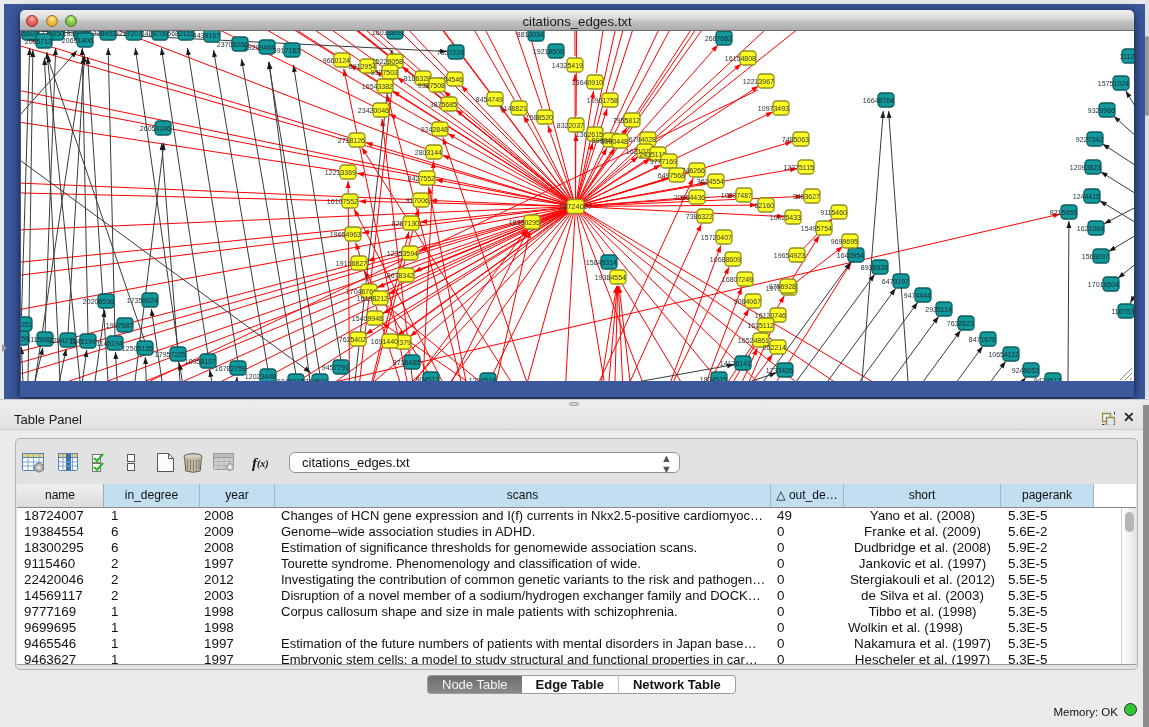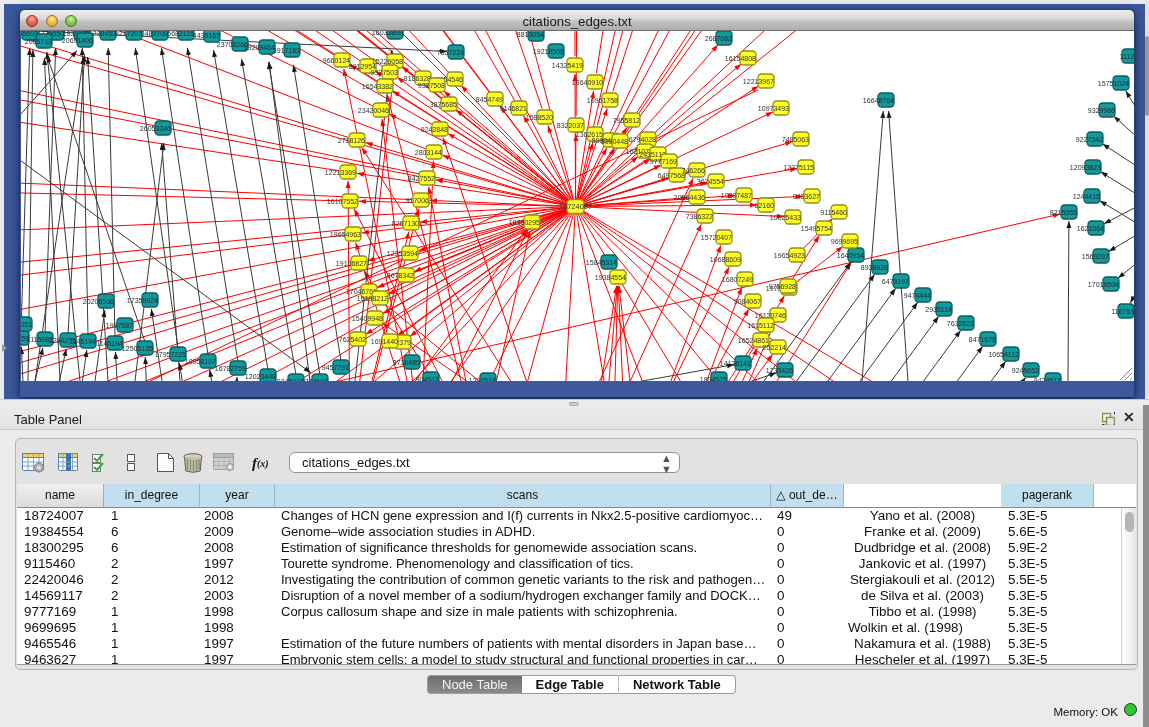--- a/index.html
+++ b/index.html
@@ -807,46 +807,47 @@
 <text x="5" y="14" font-family="Liberation Serif, serif" font-style="italic" font-weight="bold" font-size="10" fill="#111">(x)</text>
       </svg>
       <div id="combo">citations_edges.txt<span class="arr">▲<br>▼</span></div>
       <div id="tbl">
         <div style="position:absolute;left:0;top:23px;width:1119px;height:1px;background:#8a8a8a"></div>
         <div class="hdr sel" style="left:0px;width:87px">name</div>
         <div class="hdr " style="left:87px;width:96px">in_degree</div>
         <div class="hdr " style="left:183px;width:75px">year</div>
         <div class="hdr " style="left:258px;width:496px">scans</div>
         <div class="hdr " style="left:754px;width:73px">△ out_de…</div>
+        <div class="hdr " style="left:827px;width:157px">short</div>
         <div class="hdr " style="left:984px;width:93px">pagerank</div>
         <div class="rowline" style="left:7px;top:24px;width:80px">18724007</div>
         <div class="rowline" style="left:94px;top:24px;width:80px">1</div>
         <div class="rowline" style="left:187px;top:24px;width:60px">2008</div>
         <div class="rowline" style="left:264px;top:24px;width:489px;font-size:13px">Changes of HCN gene expression and I(f) currents in Nkx2.5-positive cardiomyoc…</div>
         <div class="rowline" style="left:760px;top:24px;width:60px">49</div>
         <div class="rowline" style="left:827px;top:24px;width:157px;text-align:center">Yano et al. (2008)</div>
         <div class="rowline" style="left:991px;top:24px;width:80px">5.3E-5</div>
         <div class="rowline" style="left:7px;top:40px;width:80px">19384554</div>
         <div class="rowline" style="left:94px;top:40px;width:80px">6</div>
         <div class="rowline" style="left:187px;top:40px;width:60px">2009</div>
         <div class="rowline" style="left:264px;top:40px;width:489px;font-size:13px">Genome–wide association studies in ADHD.</div>
         <div class="rowline" style="left:760px;top:40px;width:60px">0</div>
         <div class="rowline" style="left:827px;top:40px;width:157px;text-align:center">Franke et al. (2009)</div>
-        <div class="rowline" style="left:991px;top:40px;width:80px">5.6E-5</div>
+        <div class="rowline" style="left:991px;top:40px;width:80px">5.6E-2</div>
         <div class="rowline" style="left:7px;top:56px;width:80px">18300295</div>
         <div class="rowline" style="left:94px;top:56px;width:80px">6</div>
         <div class="rowline" style="left:187px;top:56px;width:60px">2008</div>
         <div class="rowline" style="left:264px;top:56px;width:489px;font-size:13px">Estimation of significance thresholds for genomewide association scans.</div>
         <div class="rowline" style="left:760px;top:56px;width:60px">0</div>
         <div class="rowline" style="left:827px;top:56px;width:157px;text-align:center">Dudbridge et al. (2008)</div>
         <div class="rowline" style="left:991px;top:56px;width:80px">5.9E-2</div>
         <div class="rowline" style="left:7px;top:72px;width:80px">9115460</div>
         <div class="rowline" style="left:94px;top:72px;width:80px">2</div>
         <div class="rowline" style="left:187px;top:72px;width:60px">1997</div>
-        <div class="rowline" style="left:264px;top:72px;width:489px;font-size:13px">Tourette syndrome. Phenomenology and classification of tics.</div>
+        <div class="rowline" style="left:264px;top:72px;width:489px;font-size:13px">Tourette syndrome. Phenomenology and classification of wide.</div>
         <div class="rowline" style="left:760px;top:72px;width:60px">0</div>
         <div class="rowline" style="left:827px;top:72px;width:157px;text-align:center">Jankovic et al. (1997)</div>
         <div class="rowline" style="left:991px;top:72px;width:80px">5.3E-5</div>
         <div class="rowline" style="left:7px;top:88px;width:80px">22420046</div>
         <div class="rowline" style="left:94px;top:88px;width:80px">2</div>
         <div class="rowline" style="left:187px;top:88px;width:60px">2012</div>
         <div class="rowline" style="left:264px;top:88px;width:489px;font-size:13px">Investigating the contribution of common genetic variants to the risk and pathogen…</div>
         <div class="rowline" style="left:760px;top:88px;width:60px">0</div>
         <div class="rowline" style="left:827px;top:88px;width:157px;text-align:center">Stergiakouli et al. (2012)</div>
         <div class="rowline" style="left:991px;top:88px;width:80px">5.5E-5</div>
@@ -868,21 +869,21 @@
         <div class="rowline" style="left:94px;top:136px;width:80px">1</div>
         <div class="rowline" style="left:187px;top:136px;width:60px">1998</div>
         <div class="rowline" style="left:760px;top:136px;width:60px">0</div>
         <div class="rowline" style="left:789px;top:136px;width:157px;text-align:right">Wolkin et al. (1998)</div>
         <div class="rowline" style="left:991px;top:136px;width:80px">5.3E-5</div>
         <div class="rowline" style="left:7px;top:152px;width:80px">9465546</div>
         <div class="rowline" style="left:94px;top:152px;width:80px">1</div>
         <div class="rowline" style="left:187px;top:152px;width:60px">1997</div>
         <div class="rowline" style="left:264px;top:152px;width:489px;font-size:13px">Estimation of the future numbers of patients with mental disorders in Japan base…</div>
         <div class="rowline" style="left:760px;top:152px;width:60px">0</div>
-        <div class="rowline" style="left:827px;top:152px;width:157px;text-align:center">Nakamura et al. (1988)</div>
+        <div class="rowline" style="left:827px;top:152px;width:157px;text-align:center">Nakamura et al. (1997)</div>
         <div class="rowline" style="left:991px;top:152px;width:80px">5.3E-5</div>
         <div class="rowline" style="left:7px;top:168px;width:80px">9463627</div>
         <div class="rowline" style="left:94px;top:168px;width:80px">1</div>
         <div class="rowline" style="left:187px;top:168px;width:60px">1997</div>
         <div class="rowline" style="left:264px;top:168px;width:489px;font-size:13px">Embryonic stem cells: a model to study structural and functional properties in car…</div>
         <div class="rowline" style="left:760px;top:168px;width:60px">0</div>
         <div class="rowline" style="left:827px;top:168px;width:157px;text-align:center">Hescheler et al. (1997)</div>
         <div class="rowline" style="left:991px;top:168px;width:80px">5.3E-5</div>
         <div id="vsb">
           <div class="th"></div>

